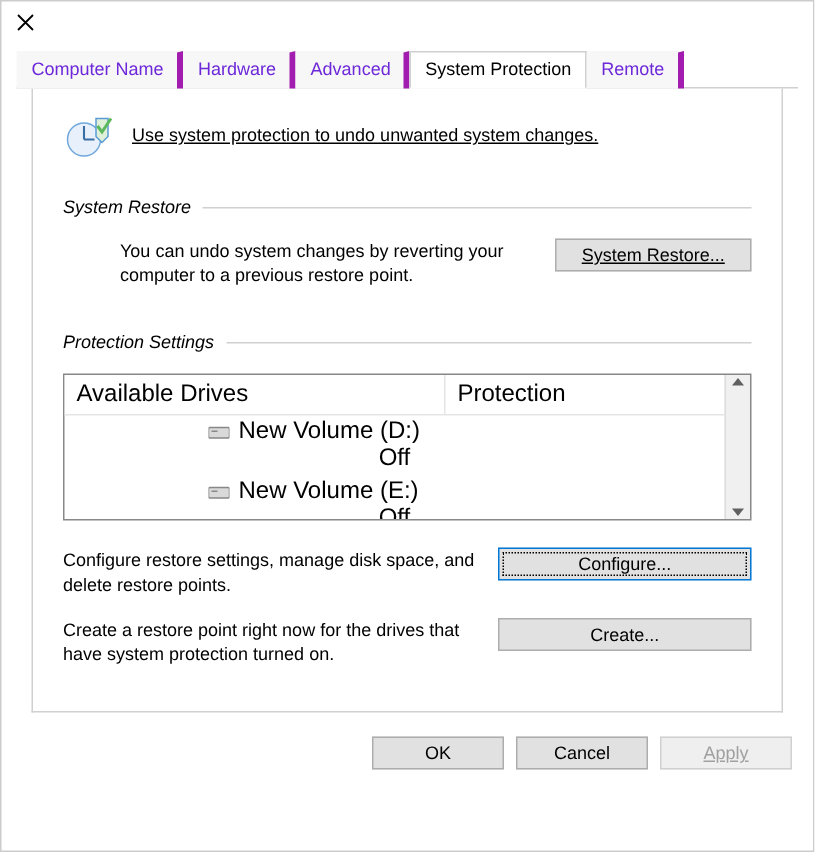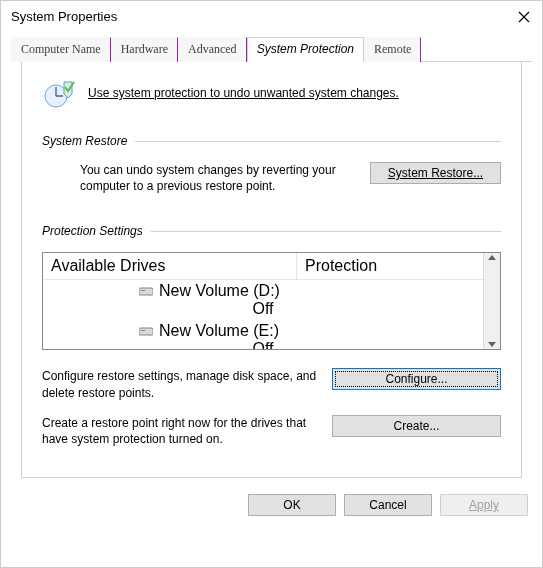--- a/index.html
+++ b/index.html
@@ -48,26 +48,24 @@
     background: #f7f7f7;
     cursor: default;
     margin-right: 0px;
     font-size: 12px;
   }
   .tab.active {
     background: #fff;
     border-color: #d0d0d0;
     border-bottom: 1px solid #fff;
     z-index: 2;
-    font-style: italic;
   }
   .tab:not(.active) {
-    color: #404040;
-    border-right: 1px solid #a21caf;
-    font-family: Liberation Serif, serif;
+    color: #6d28d9;
+    border-right: 4px solid #a21caf;
   }
   .tab-panel {
     border: 1px solid #d0d0d0;
     border-top: none;
     padding: 14px 20px 16px 20px;
     margin: 0 10px 8px 10px;
     flex: 1;
     background: #fff;
   }
   .intro-row {
@@ -179,21 +177,20 @@
     gap: 8px;
     padding: 8px 14px 14px 0;
   }
   .footer .btn { width: 88px; min-width: 88px; padding: 3px 0; }
 </style>
 </head>
 <body>
 
 <div class="window">
   <div class="titlebar">
-    <span class="title">System Properties</span>
     <span class="close-x">
       <svg width="12" height="12" viewBox="0 0 12 12">
           <path d="M1 1 L11 11 M11 1 L1 11" stroke="#000" stroke-width="1.2"></path>
         </svg>
     </span>
   </div>
 
   <div class="tabs-wrap">
     <div class="tabs">
       <div class="tab">Computer Name</div>

